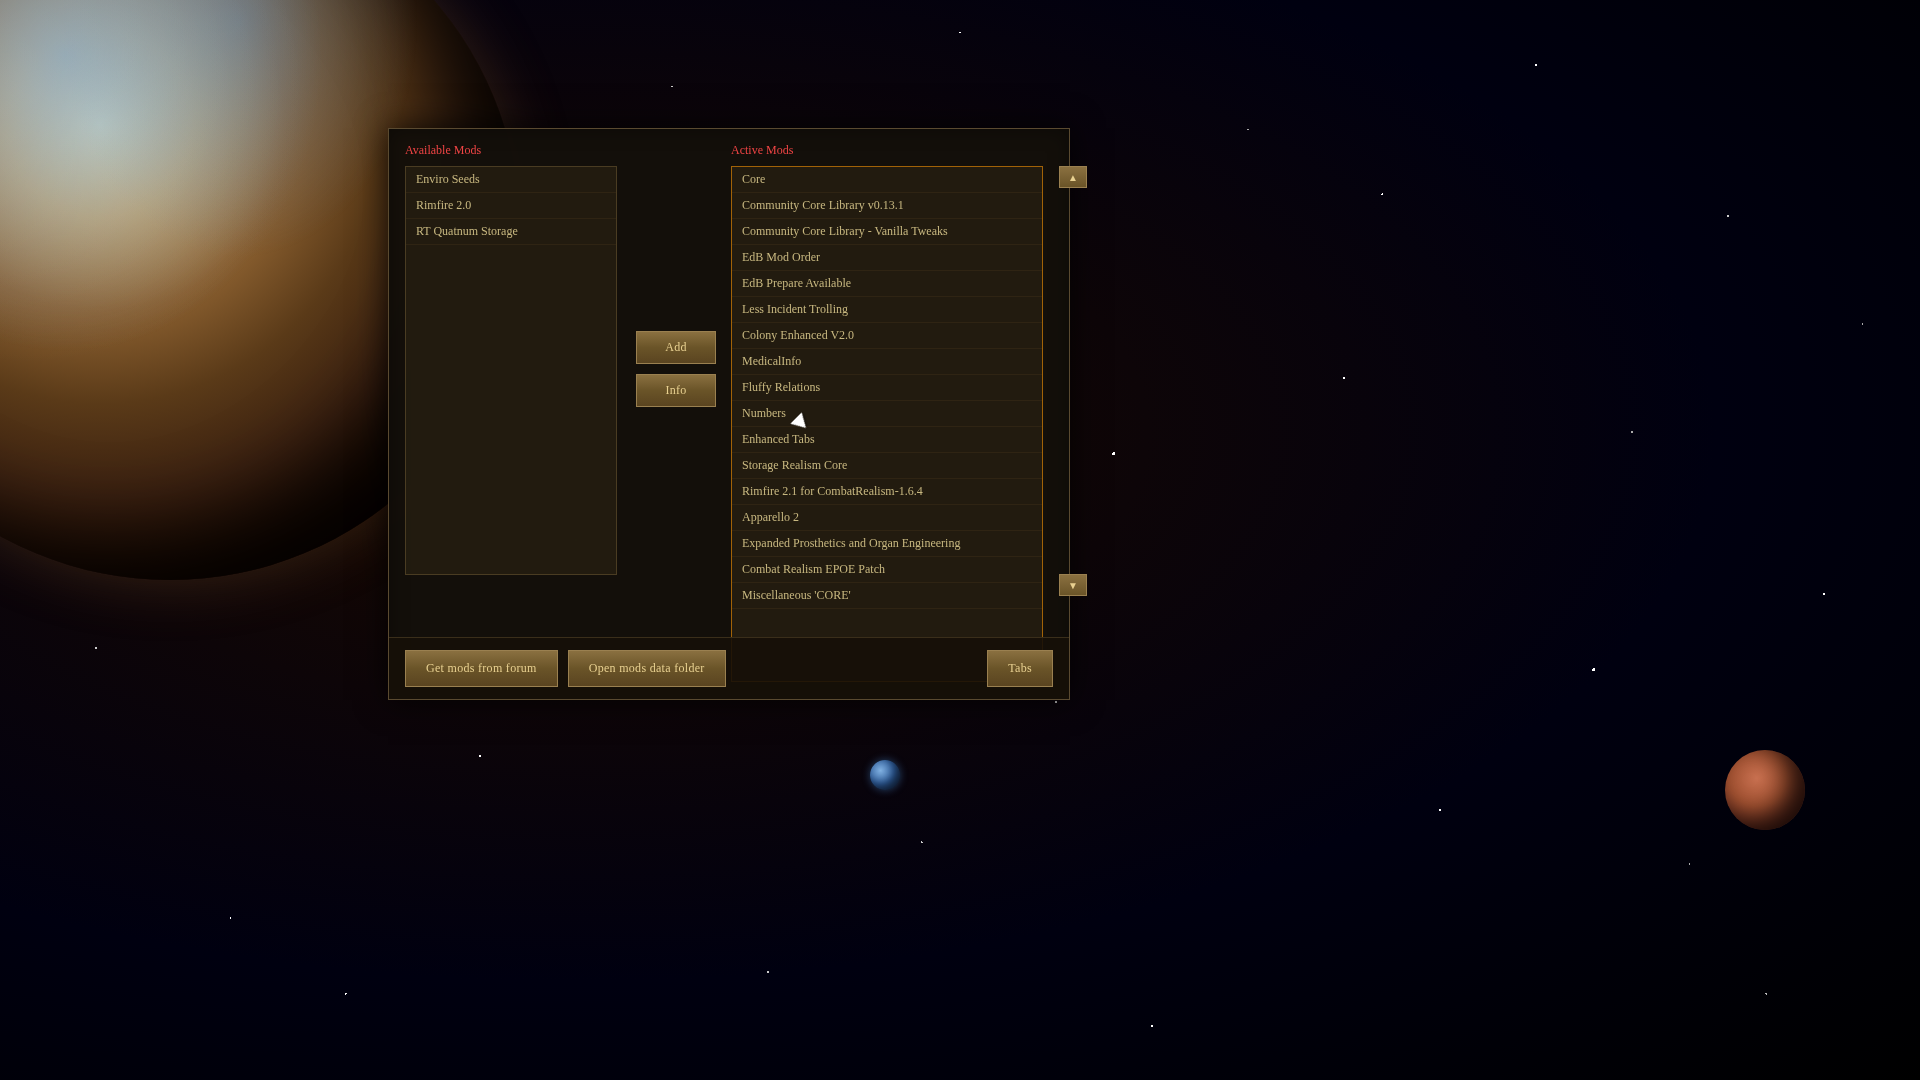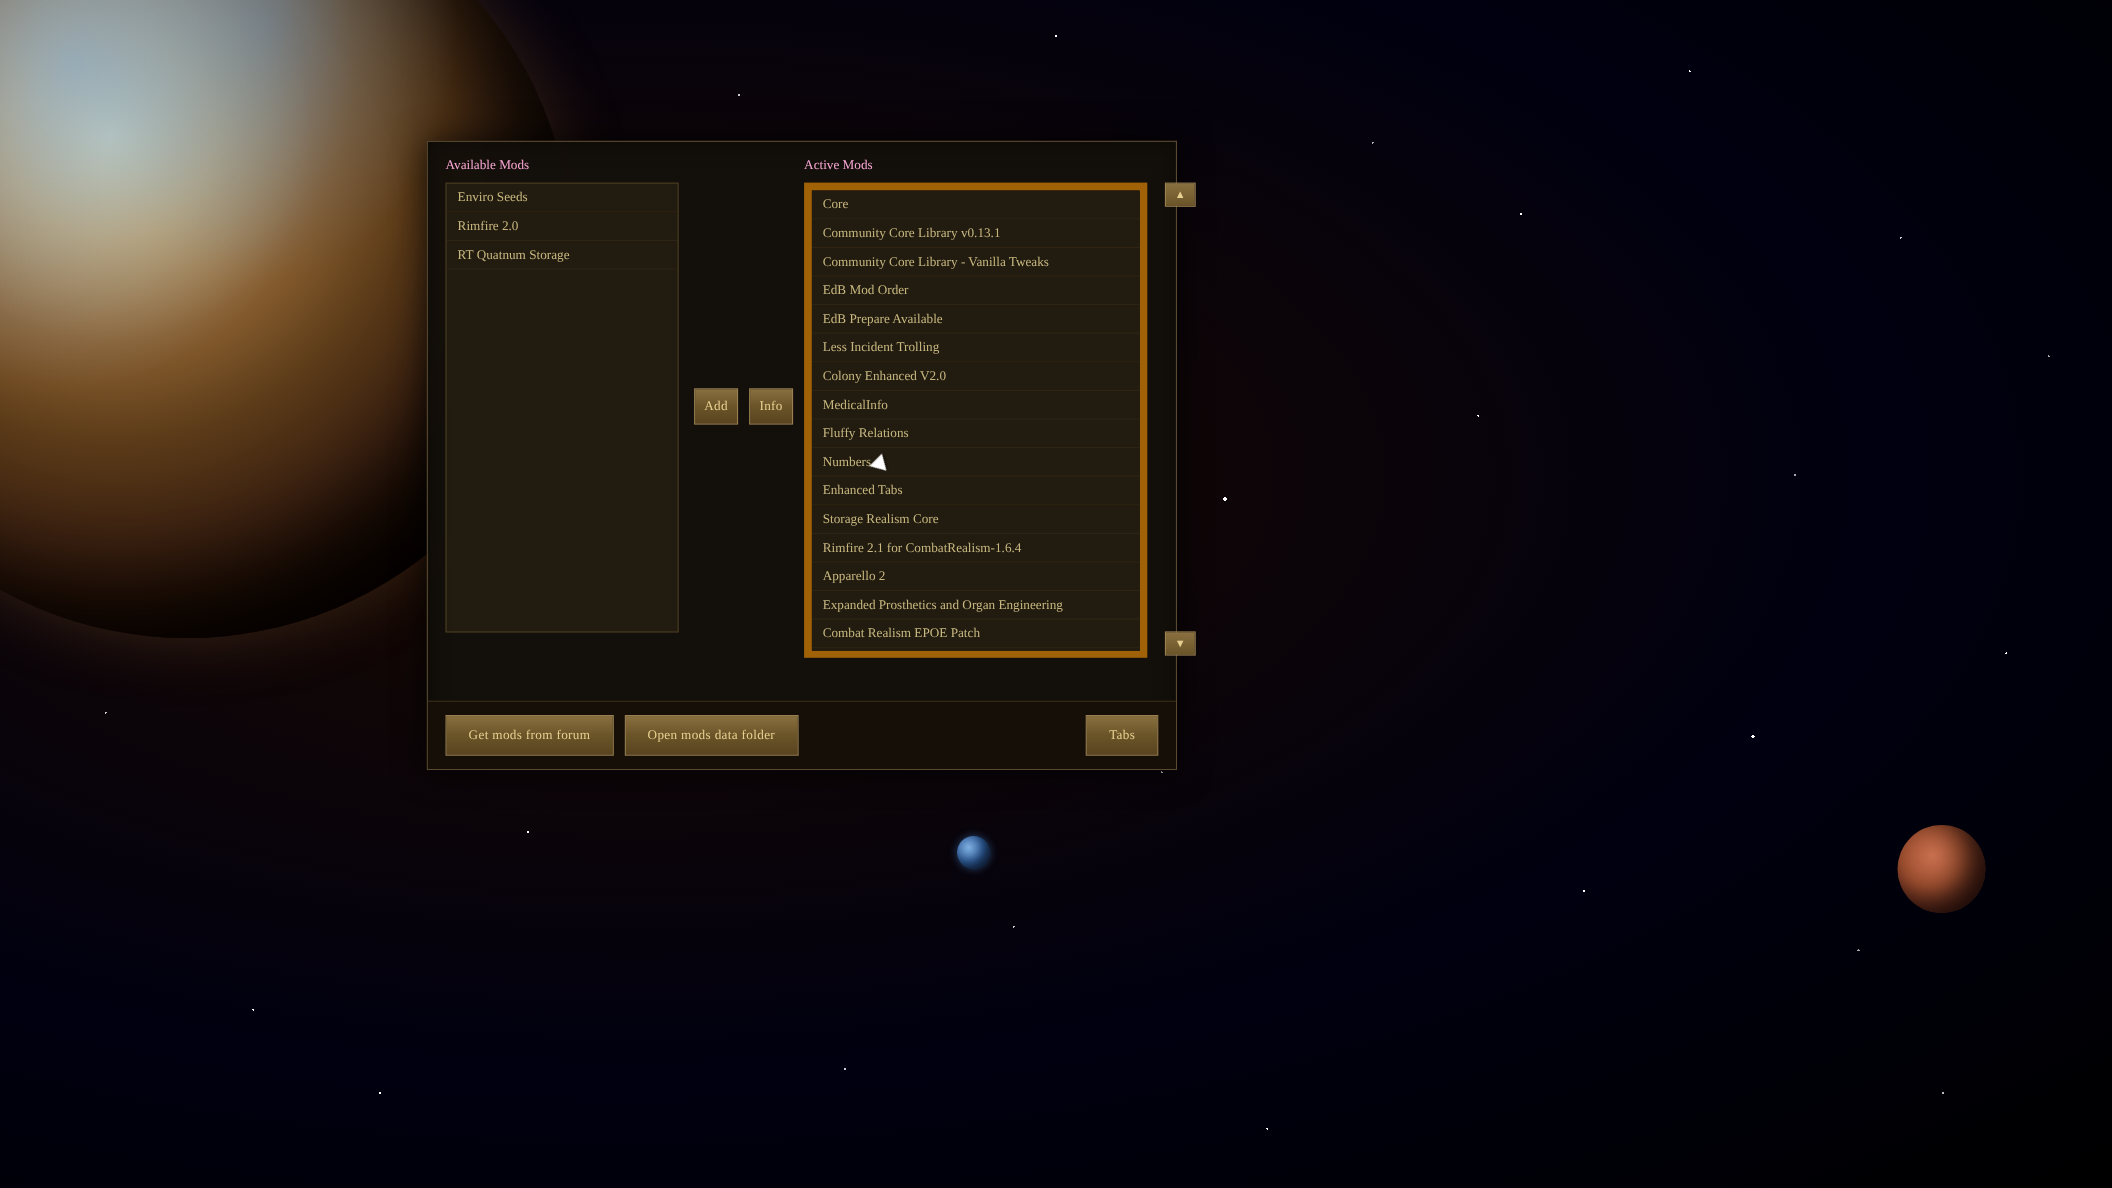--- a/index.html
+++ b/index.html
@@ -152,21 +152,21 @@
     }
 
     
     .panel {
       display: flex;
       flex-direction: column;
       gap: 6px;
     }
 
     .panel-label {
-      color: #f9a8d4;
+      color: #ef4444;
       font-size: 12px;
       margin-bottom: 2px;
     }
 
     .available-panel {
       width: 216px;
     }
 
     .available-list {
       width: 212px;
@@ -183,21 +183,21 @@
       cursor: pointer;
       border-bottom: 1px solid rgba(80,60,30,0.3);
       white-space: nowrap;
       overflow: hidden;
       text-overflow: ellipsis;
     }
 
     
     .middle-buttons {
       display: flex;
-      flex-direction: row;
+      flex-direction: column;
       justify-content: center;
       align-items: center;
       gap: 10px;
       padding-top: 20px;
       width: 90px;
     }
 
     .btn {
       background: linear-gradient(180deg, #8a7040 0%, #6a5428 50%, #5a4420 100%);
       border: 1px solid #9a8050;
@@ -218,23 +218,23 @@
     }
 
     .active-list-container {
       position: relative;
       width: 100%;
       height: 430px;
     }
 
     .active-list {
       width: 312px;
-      height: 432px;
+      height: 516px;
       background: rgba(35, 28, 16, 0.95);
-      border: 7px solid #a16207;
+      border: 1px solid #a16207;
       overflow-y: auto;
     }
 
     .active-list::-webkit-scrollbar {
       display: none;
     }
 
     .available-list::-webkit-scrollbar {
       display: none;
     }

